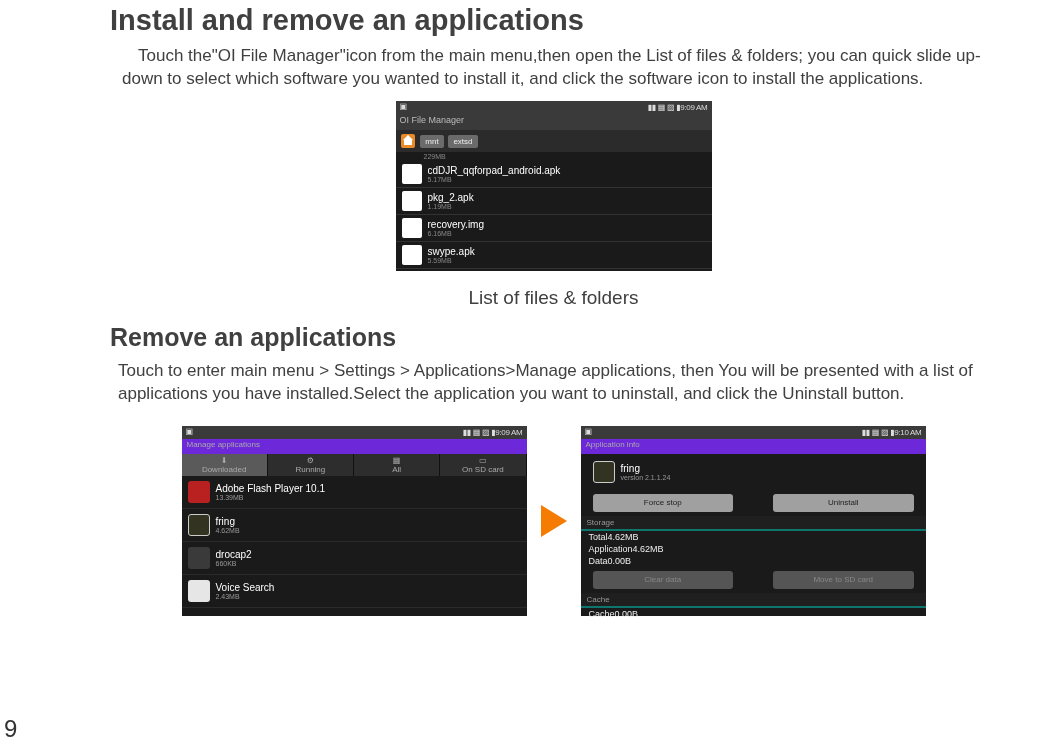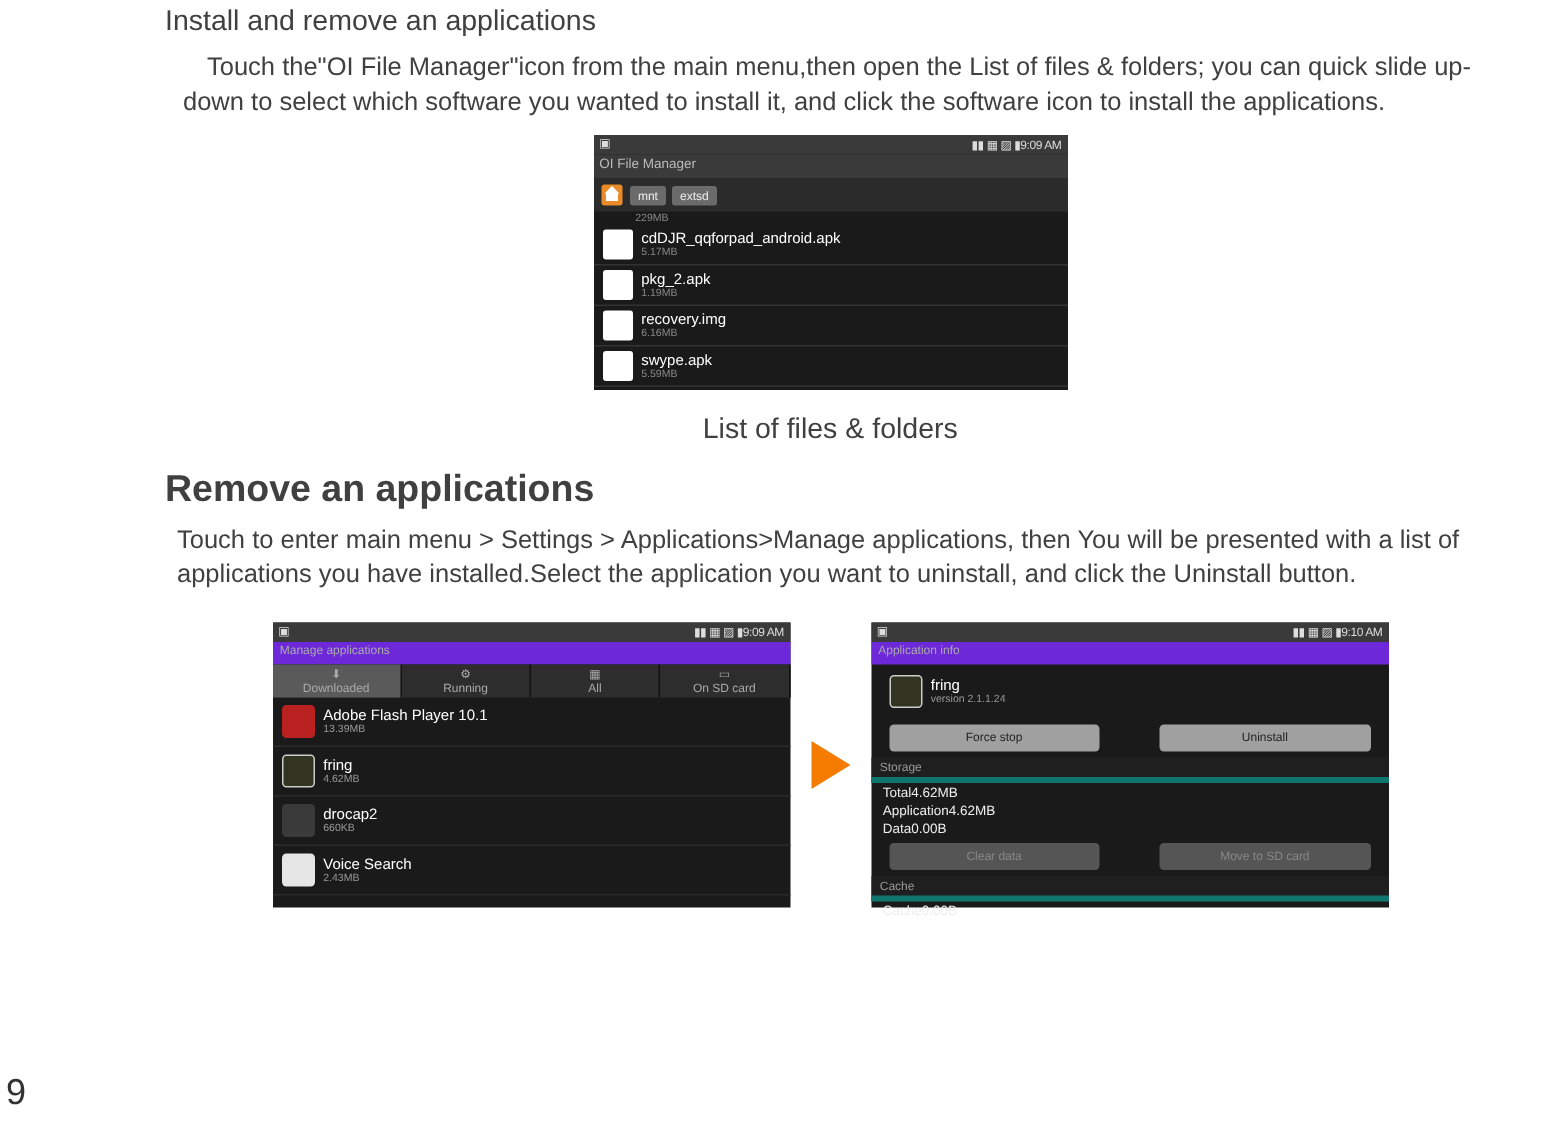--- a/index.html
+++ b/index.html
@@ -1,17 +1,17 @@
 <!DOCTYPE html>
 <html><head>
 <meta charset="utf-8">
 <style>
 body{font-family:Arial,Helvetica,sans-serif;margin:0;background:#fff;color:#333;width:1037px;height:749px;position:relative}
 .content{padding:0 40px 0 110px}
-h1{font-size:19px;font-weight:400;margin:4px 0 8px;color:#404040;font-family:"Arial Narrow",Arial,sans-serif}
+h1{font-size:29px;font-weight:700;margin:4px 0 8px;color:#404040;font-family:"Arial Narrow",Arial,sans-serif}
 h2{font-size:25px;font-weight:700;margin:14px 0 8px;color:#404040;font-family:"Arial Narrow",Arial,sans-serif}
 p{font-size:17px;line-height:1.35;margin:0 0 10px;color:#404040;font-family:"Arial Narrow",Arial,sans-serif}
 .p1{margin-left:12px;text-indent:16px}
 .p2{margin-left:8px}
 .caption{text-align:center;font-size:19px;color:#404040;margin:16px 0 12px;font-family:"Arial Narrow",Arial,sans-serif}
 .shot{margin:8px auto;background:#1a1a1a;color:#fff;font-size:10px;position:relative}
 .shot1{width:316px;height:170px}
 .status{height:13px;background:#3a3a3a;display:flex;align-items:center;justify-content:flex-end;padding:0 4px;color:#ddd;font-size:8px;letter-spacing:-0.3px}
 .status .left-ico{position:absolute;left:4px;top:1px;font-size:8px}
 .titlebar{height:14px;background:#3a3a3a;color:#bbb;font-size:9px;padding:1px 4px}
@@ -37,21 +37,21 @@
 .aico.fring{background:#332;border:1px solid #ccc;box-sizing:border-box}
 .aico.cam{background:#3a3a3a}
 .aico.mic{background:#e6e6e6}
 .aname{font-size:10px;color:#fff}
 .asize{font-size:7px;color:#999}
 .hdr2{height:13px;background:#6d28d9;color:#aaa;font-size:8px;padding:1px 5px}
 .appinfo{display:flex;align-items:center;padding:4px 6px}
 .btnrow{display:flex;gap:40px;padding:4px 12px}
 .btn{flex:1;height:18px;background:#a0a0a0;border-radius:3px;display:flex;align-items:center;justify-content:center;font-size:8px;color:#222}
 .btn.dis{background:#555;color:#888}
-.sect{font-size:8px;color:#999;padding:2px 6px;background:#1f1f1f;border-bottom:4px solid #0f766e}
+.sect{font-size:8px;color:#999;padding:2px 6px;background:#1f1f1f;border-bottom:2px solid #0f766e}
 .kv{display:flex;justify-content:flex-start;font-size:9px;color:#eee;padding:1px 8px}
 .pg{position:absolute;left:4px;bottom:6px;font-size:24px;color:#333}
 </style>
 </head>
 <body>
 
 <div class="content">
   <h1>Install and remove an applications</h1>
   <p class="p1">Touch the"OI File Manager"icon from the main menu,then open the List of files &amp; folders; you can  quick slide up-down to select which software you wanted to install it, and click the software icon to install the applications.</p>
 

